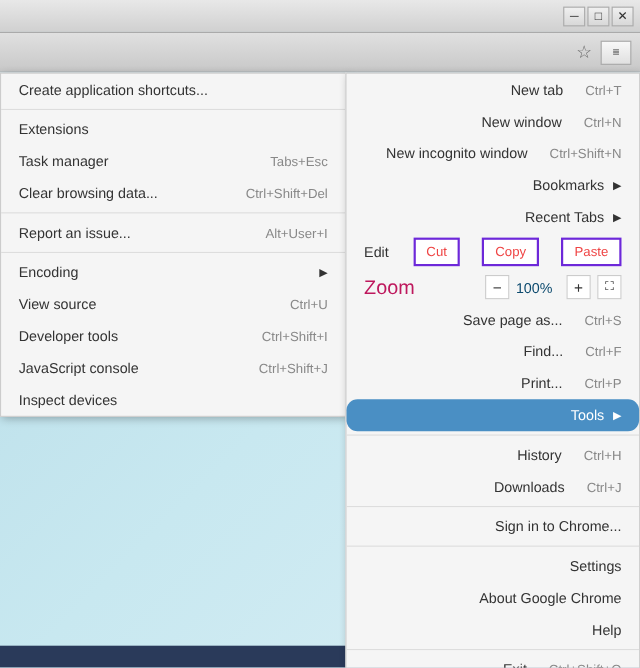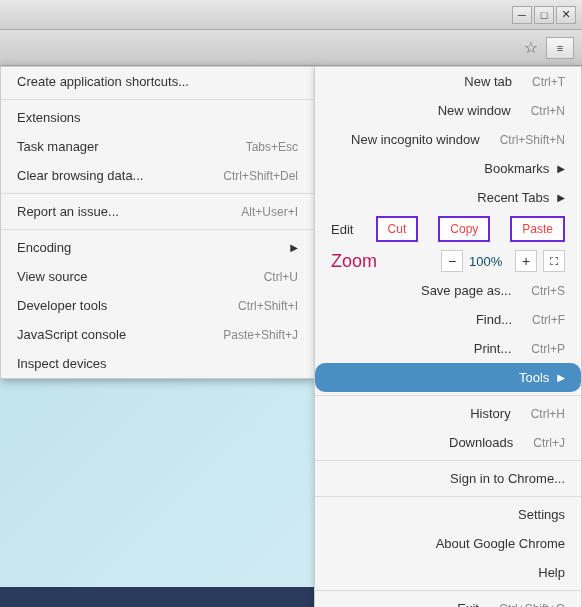--- a/index.html
+++ b/index.html
@@ -434,18 +434,18 @@
   <div class="menu-item">
     <span>View source</span>
     <span class="menu-shortcut">Ctrl+U</span>
   </div>
   <div class="menu-item">
     <span>Developer tools</span>
     <span class="menu-shortcut">Ctrl+Shift+I</span>
   </div>
   <div class="menu-item">
     <span>JavaScript console</span>
-    <span class="menu-shortcut">Paste+Shift+J</span>
+    <span class="menu-shortcut">Ctrl+Shift+J</span>
   </div>
   <div class="menu-item">
     <span>Inspect devices</span>
   </div>
 </div>
 
 </body></html>

